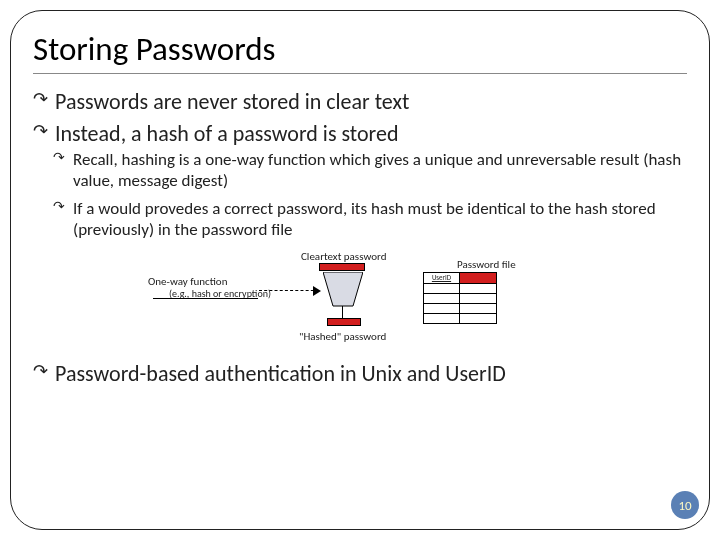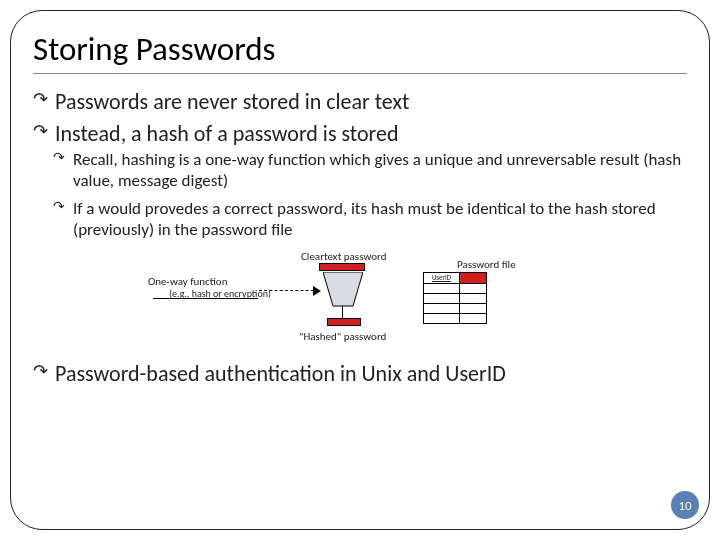--- a/index.html
+++ b/index.html
@@ -111,21 +111,21 @@
     top: 72px; left: 294px;
     width: 34px; height: 8px;
     background: #d21e1e;
     border: 1px solid #000;
   }
   
   .pwfile {
     position: absolute;
     top: 26px; left: 390px;
     border: 1px solid #000;
-    width: 64px;
+    width: 74px;
     text-decoration: underline;
   }
   .pwfile .row {
     display: flex;
     height: 10px;
     border-top: 1px solid #000;
   }
   .pwfile .row:first-child { border-top: none; }
   .pwfile .c1 {
     width: 36px; border-right: 1px solid #000;

